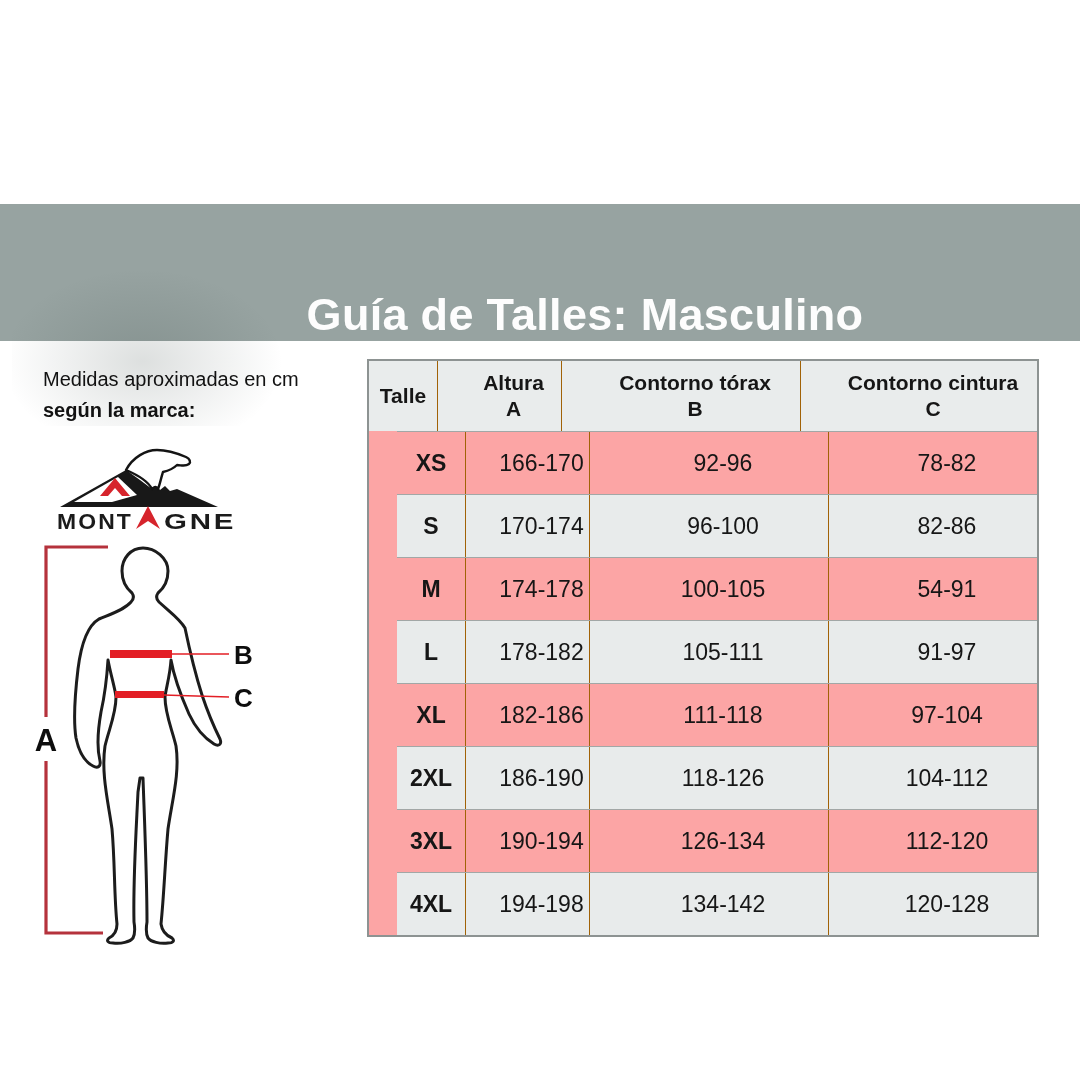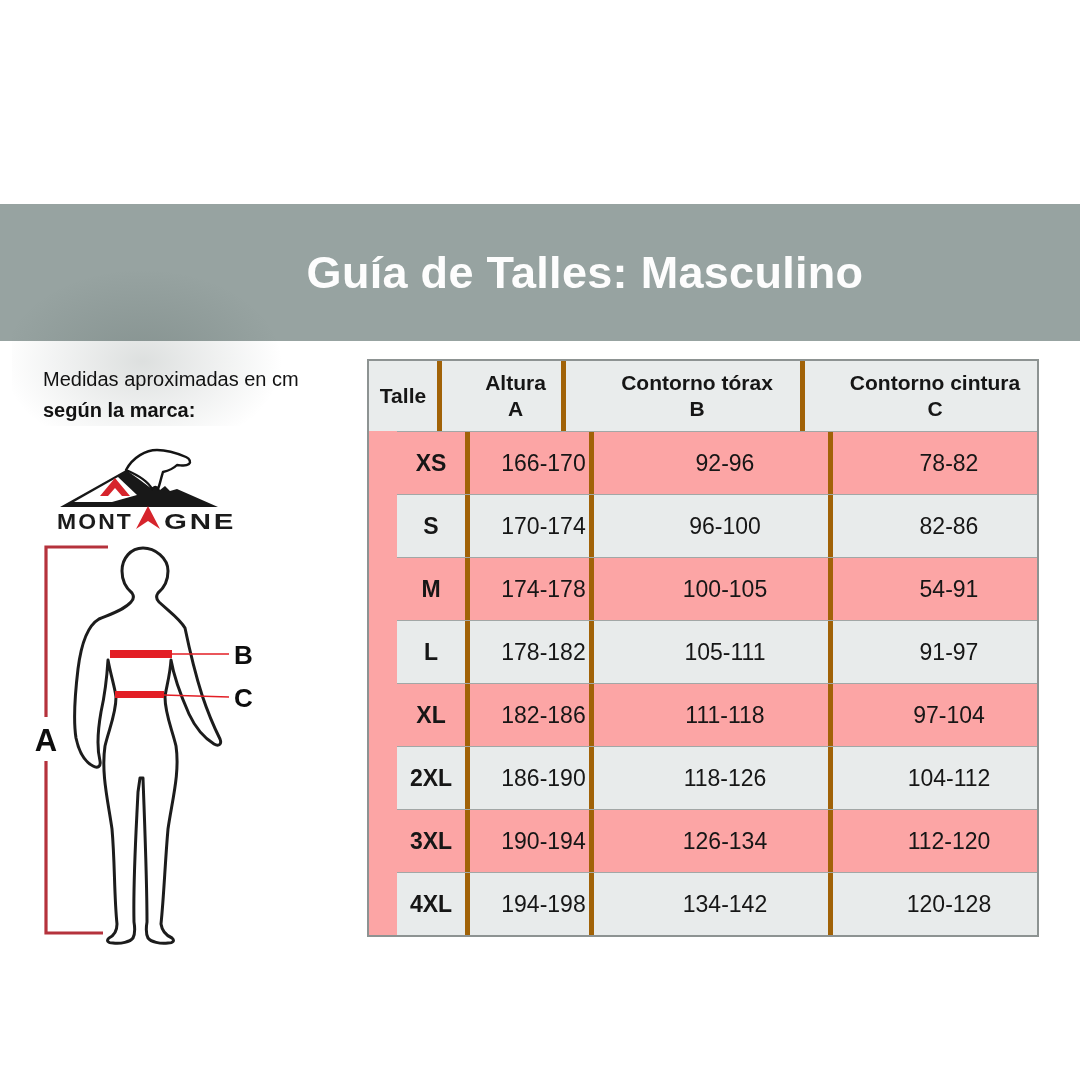--- a/index.html
+++ b/index.html
@@ -4,21 +4,21 @@
 <style>
   html,body{margin:0;padding:0;background:#fff;}
   .page{
     position:relative;width:1080px;height:1080px;background:#ffffff;overflow:hidden;
     font-family:"Liberation Sans","DejaVu Sans",sans-serif;color:#161616;
   }
   
   .banner{
     position:absolute;left:0;top:204px;width:1080px;height:137px;
     background:var(--banner,#97a3a1);
-    display:flex;align-items:center;justify-content:center;
+    display:flex;align-items:flex-end;justify-content:center;
   }
   .banner-smudge{
     position:absolute;left:12px;top:52px;width:290px;height:170px;pointer-events:none;
     background:radial-gradient(ellipse at 45% 62%, rgba(52,68,64,.17), rgba(52,68,64,0) 62%);
   }
   .banner-title{
     font-size:45px;font-weight:700;color:#fdfdfd;letter-spacing:.3px;
     transform:translateX(45px);white-space:nowrap;
   }
   
@@ -39,21 +39,21 @@
   .size-table{
     position:absolute;left:367px;top:359px;width:672px;
     border:2px solid #8d9392;background:#fca5a5;box-sizing:border-box;
   }
   .trow{display:grid;grid-template-columns:68px 124px 239px 1fr;}
   .trow + .trow{border-top:1px solid #a2a7a6;}
   .trow.header{height:70px;background:var(--header-bg,#e9ecec);}
   .trow.data{height:62px;margin-left:28px;}
   .trow.alt{background:var(--row-alt,#e8ebeb);}
   .cell{display:flex;align-items:center;justify-content:center;text-align:center;}
-  .cell + .cell{border-left:5px solid #a16207;padding-left:28px;}
+  .cell + .cell{border-left:1px solid #a16207;padding-left:28px;}
   .trow.header .cell{flex-direction:column;font-weight:700;font-size:21px;line-height:26px;}
   .trow.header .sub:empty{display:none;}
   .trow.data .cell{font-size:23px;}
   .trow.data .cell.size{font-weight:700;}
 </style>
 </head>
 <body>
 
 <div class="page">
 

